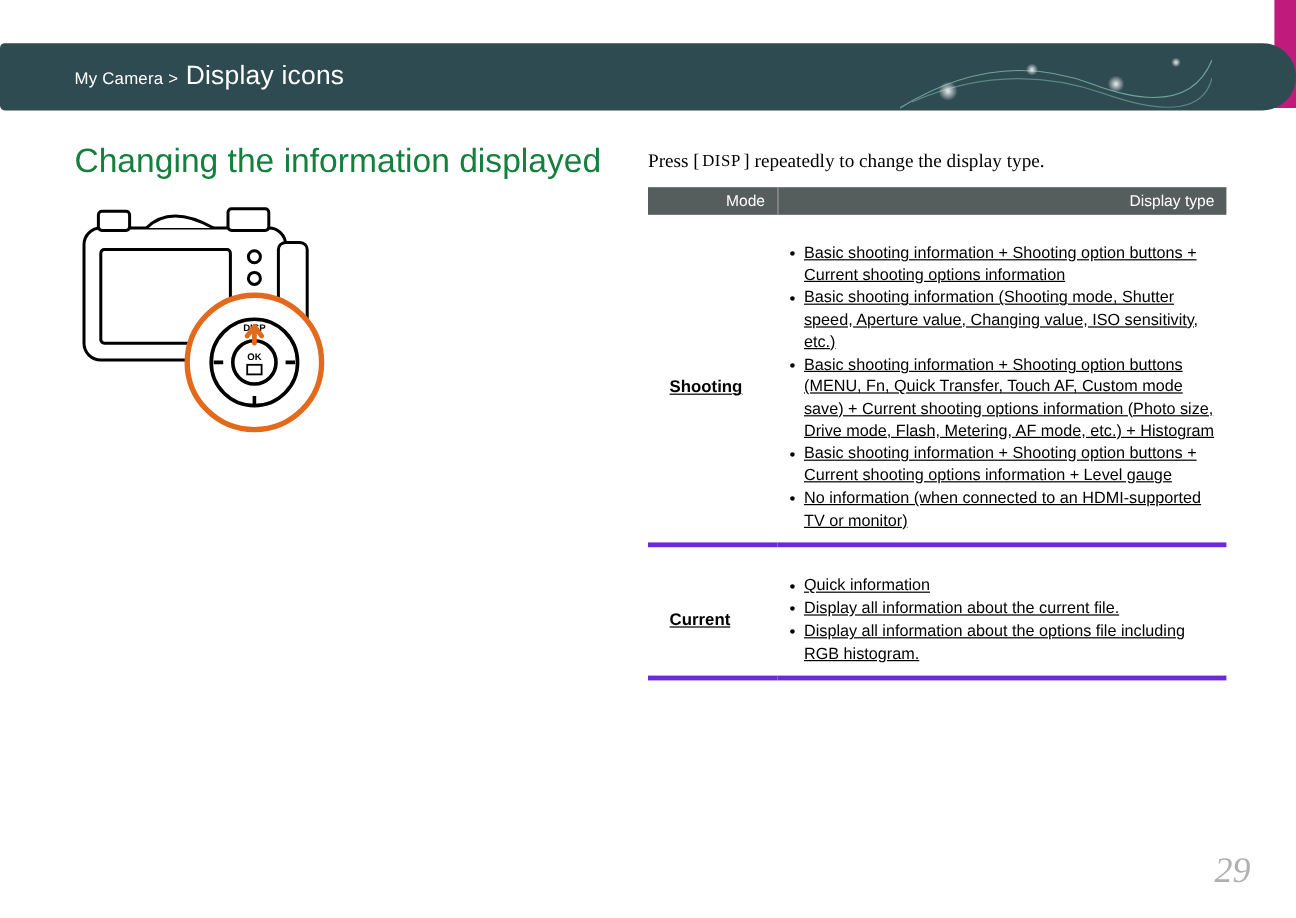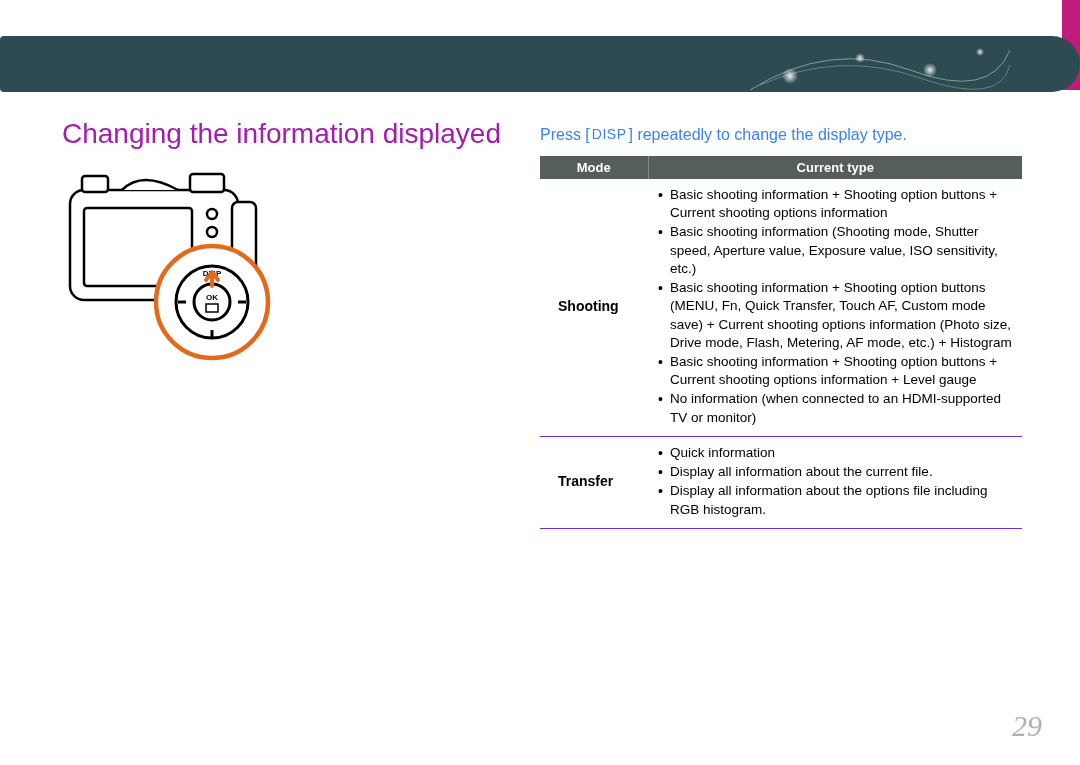--- a/index.html
+++ b/index.html
@@ -44,35 +44,36 @@
     width: 18px;
     height: 90px;
     background: #c01a7d;
   }
   .section-title {
     position: absolute;
     left: 62px;
     top: 118px;
     font-size: 28px;
     font-weight: 400;
-    color: #a21caf;
+    color: #15803d;
   }
   .camera-illustration {
     position: absolute;
     left: 62px;
     top: 162px;
     width: 230px;
     height: 210px;
   }
   .intro-line {
     position: absolute;
     left: 540px;
     top: 126px;
     font-size: 16px;
-    color: #3b82f6;
+    color: #000000;
+    font-family: Liberation Serif, serif;
   }
   .disp-box {
     display: inline-block;
     font-size: 14px;
     letter-spacing: 0.5px;
     padding: 0 2px;
     position: relative;
     top: -1px;
   }
   table.display-table {
@@ -80,30 +81,31 @@
     left: 540px;
     top: 156px;
     width: 482px;
     border-collapse: collapse;
     font-size: 13.5px;
     color: #000;
   }
   table.display-table th {
     background: #555d5d;
     color: #fff;
-    text-align: center;
-    font-weight: 700;
+    text-align: right;
+    font-weight: 400;
     padding: 4px 10px;
     font-size: 13px;
   }
   table.display-table th.mode { width: 108px; border-right: 1px solid #888; }
   table.display-table td {
     vertical-align: middle;
-    padding: 6px 8px 8px 8px;
-    border-bottom: 1px solid #6d28d9;
+    padding: 22px 8px 8px 8px;
+    border-bottom: 4px solid #6d28d9;
+    text-decoration: underline;
   }
   table.display-table td.row-label {
     font-weight: 700;
     text-align: left;
     padding-left: 18px;
     width: 108px;
     font-size: 14px;
     margin-top: 11px;
   }
   ul.disp-list { list-style: none; padding-left: 0; }
@@ -143,20 +145,23 @@
         <stop offset="100%" stop-color="#ffffff" stop-opacity="0"></stop>
       </radialGradient>
     </defs>
     <path d="M0,60 Q80,10 160,40 T260,20" stroke="#9fe0c8" stroke-width="1" fill="none" opacity="0.6"></path>
     <path d="M10,55 Q90,20 170,48 T260,35" stroke="#9fe0c8" stroke-width="1" fill="none" opacity="0.4"></path>
     <circle cx="40" cy="46" r="8" fill="url(#g1)"></circle>
     <circle cx="110" cy="28" r="5" fill="url(#g1)"></circle>
     <circle cx="180" cy="40" r="7" fill="url(#g1)"></circle>
     <circle cx="230" cy="22" r="4" fill="url(#g1)"></circle>
   </svg>
+  <div class="breadcrumb">
+    <span class="small">My Camera &gt; </span><span class="big">Display icons</span>
+  </div>
 </div>
 
 <div class="section-title">Changing the information displayed</div>
 
 <svg class="camera-illustration" viewBox="0 0 230 210" aria-hidden="true">
 
   <g stroke="#000" stroke-width="2.5" fill="#fff">
     <rect x="8" y="28" width="168" height="110" rx="14"></rect>
     <path d="M60 28 q20 -20 56 0" fill="#fff"></path>
 
@@ -187,38 +192,38 @@
 </svg>
 
 <div class="intro-line">
   <span>Press [</span><span class="disp-box">DISP</span><span>] repeatedly to change the display type.</span>
 </div>
 
 <table class="display-table">
   <thead>
     <tr>
       <th class="mode">Mode</th>
-      <th>Current type</th>
+      <th>Display type</th>
     </tr>
   </thead>
   <tbody>
     <tr>
       <td class="row-label">Shooting</td>
       <td>
         <ul class="disp-list">
           <li>Basic shooting information + Shooting option buttons + Current shooting options information</li>
-          <li>Basic shooting information (Shooting mode, Shutter speed, Aperture value, Exposure value, ISO sensitivity, etc.)</li>
+          <li>Basic shooting information (Shooting mode, Shutter speed, Aperture value, Changing value, ISO sensitivity, etc.)</li>
           <li>Basic shooting information + Shooting option buttons (MENU, Fn, Quick Transfer, Touch AF, Custom mode save) + Current shooting options information (Photo size, Drive mode, Flash, Metering, AF mode, etc.) + Histogram</li>
           <li>Basic shooting information + Shooting option buttons + Current shooting options information + Level gauge</li>
           <li>No information (when connected to an HDMI-supported TV or monitor)</li>
         </ul>
       </td>
     </tr>
     <tr>
-      <td class="row-label">Transfer</td>
+      <td class="row-label">Current</td>
       <td>
         <ul class="disp-list">
           <li>Quick information</li>
           <li>Display all information about the current file.</li>
           <li>Display all information about the options file including RGB histogram.</li>
         </ul>
       </td>
     </tr>
   </tbody>
 </table>

